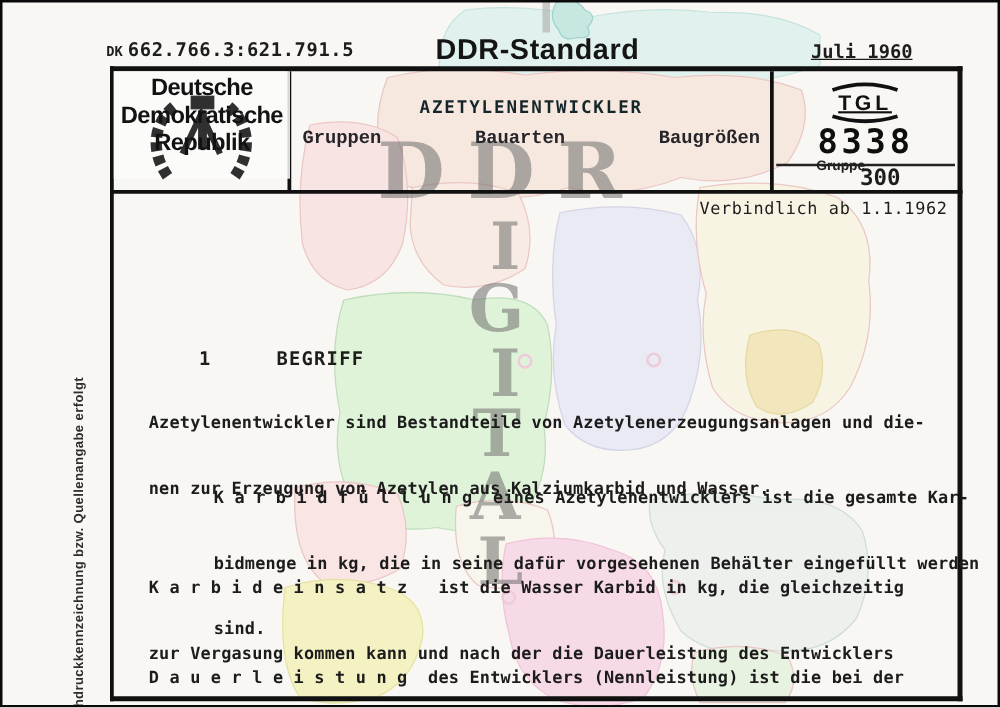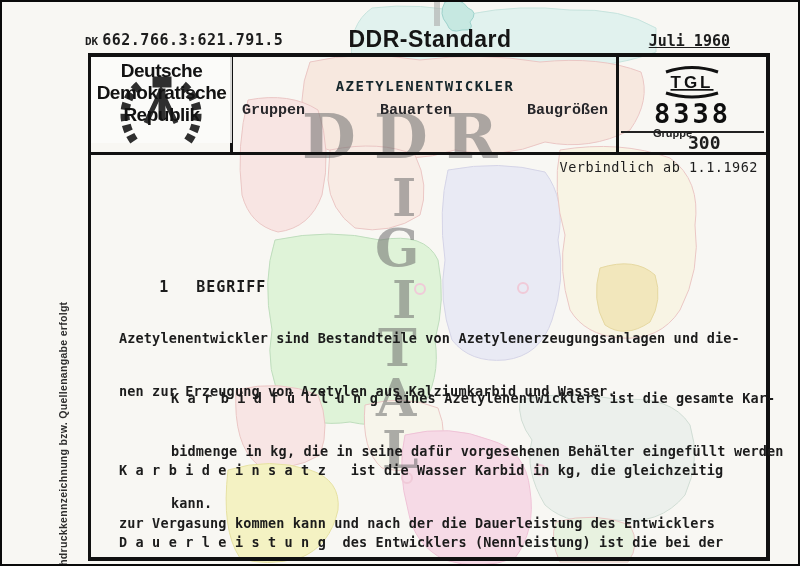--- a/index.html
+++ b/index.html
@@ -40,21 +40,21 @@
               font-family:"DejaVu Sans Mono",monospace;font-weight:bold;font-size:27px;letter-spacing:3px;color:#0e0e0e;}
   .tgl-split{position:absolute;left:3px;top:74px;width:143px;height:2px;background:#222;}
   .tgl-grp-label{position:absolute;left:12px;top:70px;font-size:11px;font-weight:bold;color:#222;margin-left:23px;}
   .tgl-grp-value{position:absolute;left:70px;top:75px;font-family:"DejaVu Sans Mono",monospace;font-size:18px;font-weight:bold;}
   .validity{position:absolute;left:480px;top:159px;width:278px;text-align:right;z-index:4;
             font-family:"DejaVu Sans Mono",monospace;font-weight:normal;font-size:13.5px;letter-spacing:.5px;}
   
   .mono{font-family:"DejaVu Sans Mono",monospace;font-weight:bold;color:#1c1c1c;z-index:4;position:absolute;white-space:pre;}
   .p-intro{left:119px;top:196px;font-size:15px;line-height:19px;letter-spacing:.4px;}
   .sec-head{left:119px;top:260px;font-size:15px;letter-spacing:1px;}
-  .sec-head .sec-word{margin-left:27px;}
+  .sec-head .sec-word{margin-left:52px;}
   .p2{left:119px;top:295px;font-size:13.5px;line-height:17.5px;letter-spacing:.15px;}
   .p3{left:131px;top:355px;font-size:13.5px;line-height:17.5px;letter-spacing:.15px;margin-left:40px;}
   .p4{left:119px;top:427px;font-size:13.5px;line-height:17.5px;letter-spacing:.15px;}
   .p5{left:119px;top:499px;font-size:13.5px;line-height:17.5px;letter-spacing:.15px;}
   
   .side-note{position:absolute;left:57px;top:572px;transform:rotate(-90deg);transform-origin:0 0;
              width:340px;z-index:4;font-size:10.5px;font-weight:bold;letter-spacing:.3px;color:#2e2e2e;white-space:nowrap;}
 </style>
 </head>
 <body>
@@ -162,21 +162,21 @@
   </div>
 
   <div class="mono p2">
     <div>Azetylenentwickler sind Bestandteile von Azetylenerzeugungsanlagen und die-</div>
     <div>nen zur Erzeugung von Azetylen aus Kalziumkarbid und Wasser.</div>
   </div>
 
   <div class="mono p3">
     <div>K a r b i d f ü l l u n g  eines Azetylenentwicklers ist die gesamte Kar-</div>
     <div>bidmenge in kg, die in seine dafür vorgesehenen Behälter eingefüllt werden</div>
-    <div>kann.</div>
+    <div>sind.</div>
   </div>
 
   <div class="mono p4">
     <div>K a r b i d e i n s a t z   ist die Wasser Karbid in kg, die gleichzeitig</div>
     <div>zur Vergasung kommen kann und nach der die Dauerleistung des Entwicklers</div>
     
   </div>
 
   <div class="mono p5">
     <div>D a u e r l e i s t u n g  des Entwicklers (Nennleistung) ist die bei der</div>

